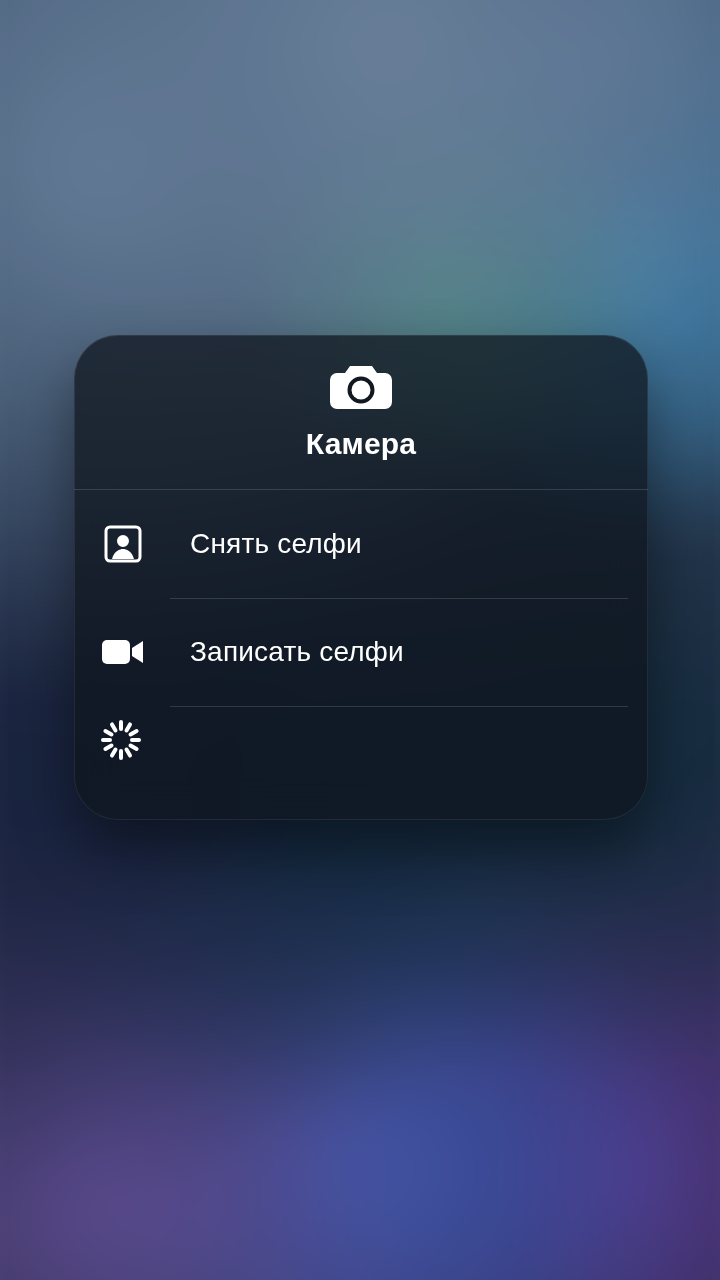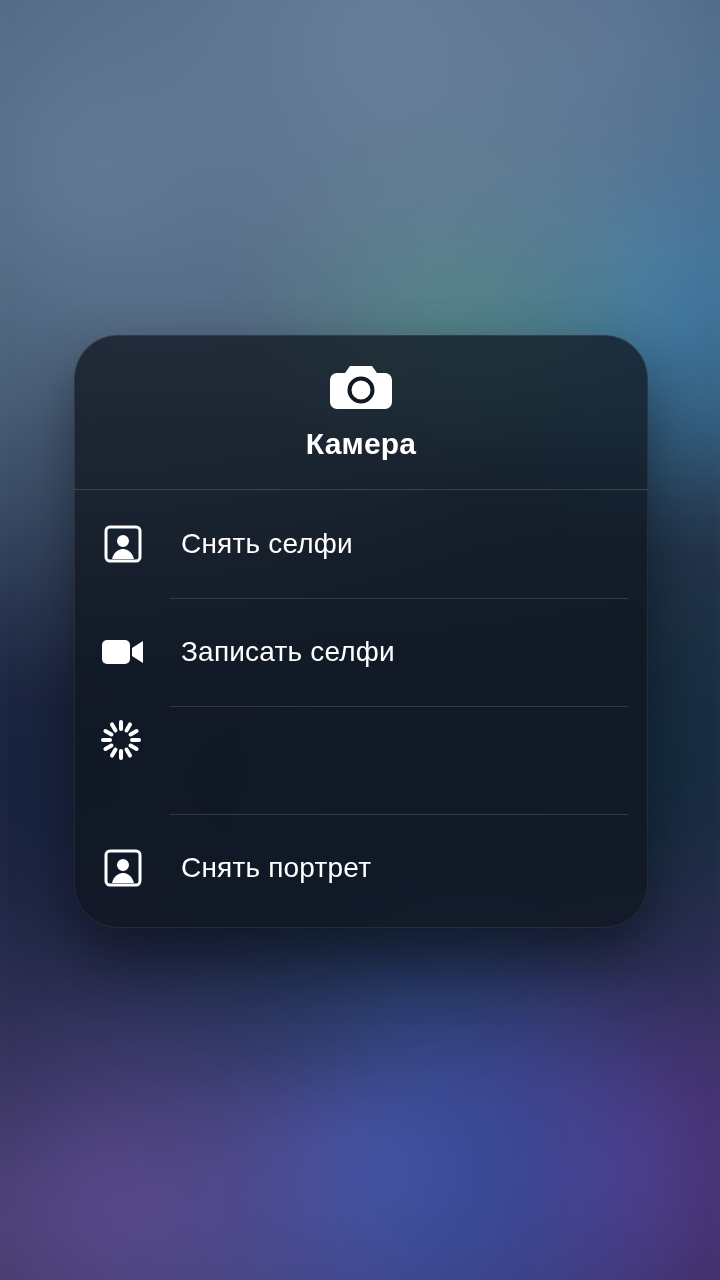--- a/index.html
+++ b/index.html
@@ -58,21 +58,21 @@
       font-size: 30px;
       font-weight: 600;
       letter-spacing: 0.2px;
     }
     .header .camera-icon svg { display: block; margin: 0 auto; }
 
     .actions { padding: 0 0 6px 0; }
     .row {
       display: flex;
       align-items: center;
-      gap: 35px;
+      gap: 44px;
       padding: 0 26px;
       height: 108px;
       cursor: pointer;
     }
     .row:not(:first-child) {
       position: relative;
     }
     .row:not(:first-child)::before {
       content: "";
       position: absolute;
@@ -162,24 +162,15 @@
           <span style="transform:translate(-50%,-20px) rotate(300deg) ;"></span>
           <span style="transform:translate(-50%,-20px) rotate(330deg) ;"></span>
         </span>
 
         <style>
           .spinner span{ transform-origin: 50% 20px; left:50%; top:50%; margin-left:-2px; margin-top:-20px; }
         </style>
       </span>
     </div>
 
-    <div class="row">
-      <span class="icon">
-        <svg width="38" height="38" viewBox="0 0 38 38">
-          <rect x="2" y="2" width="34" height="34" rx="4" fill="none" stroke="#fff" stroke-width="3"></rect>
-          <path d="M19 10 a6 6 0 0 1 0 12 a6 6 0 0 1 0 -12 M8 34 c2 -8 8 -10 11 -10 s9 2 11 10 z" fill="#fff"></path>
-        </svg>
-      </span>
-      <span class="label">Снять портрет</span>
-    </div>
 
   </div>
 </div>
 
 </body></html>

